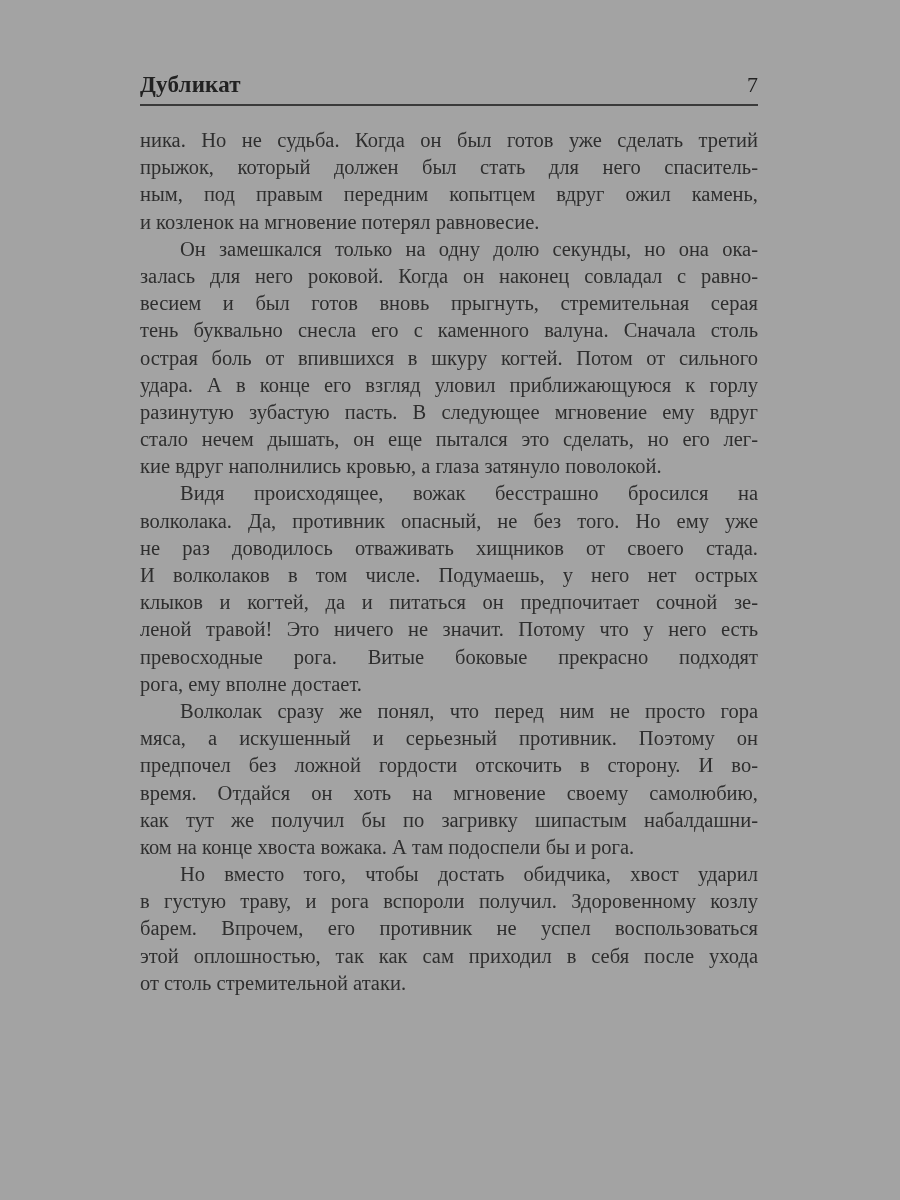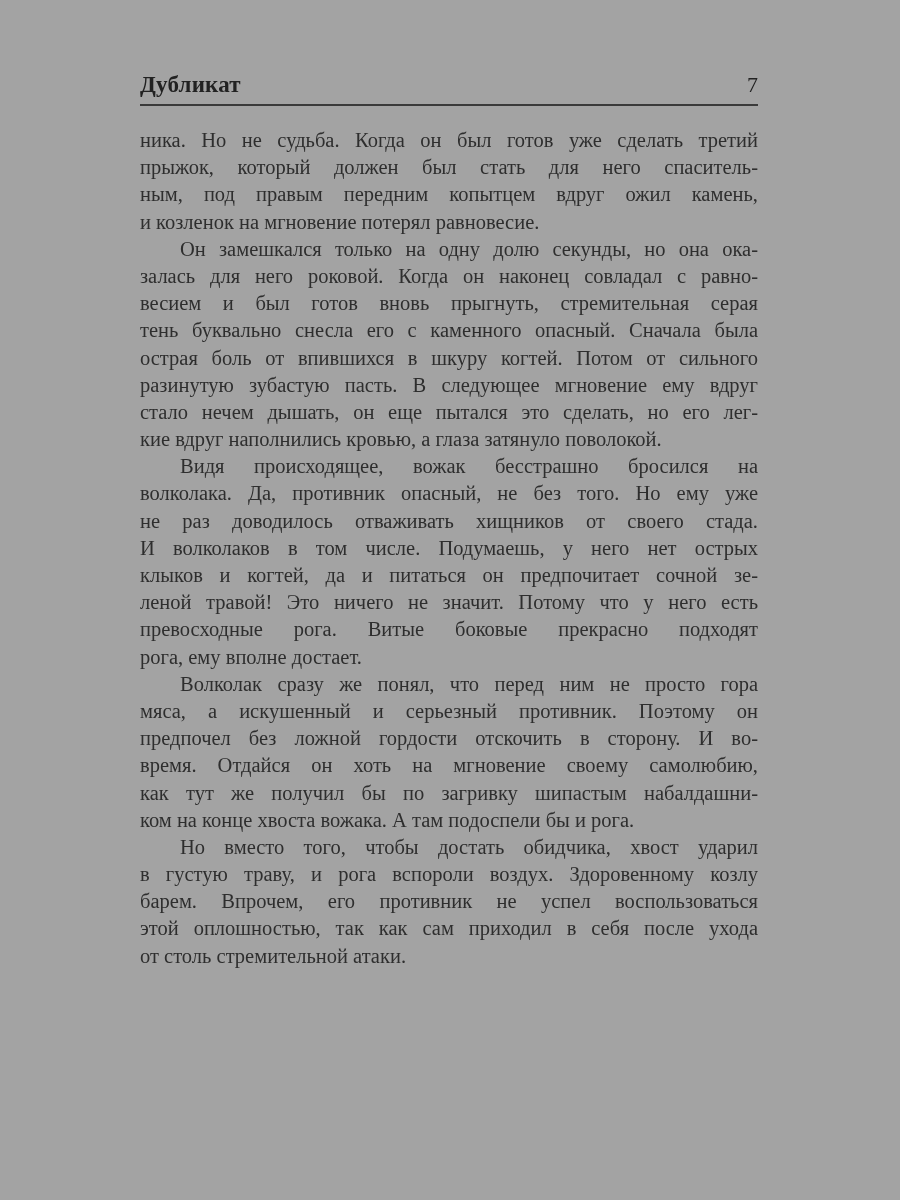--- a/index.html
+++ b/index.html
@@ -84,22 +84,23 @@
       <div class="para">
         <div class="line">ника. Но не судьба. Когда он был готов уже сделать третий</div>
         <div class="line">прыжок, который должен был стать для него спаситель-</div>
         <div class="line">ным, под правым передним копытцем вдруг ожил камень,</div>
         <div class="line last">и козленок на мгновение потерял равновесие.</div>
       </div>
       <div class="para indent">
         <div class="line">Он замешкался только на одну долю секунды, но она ока-</div>
         <div class="line">залась для него роковой. Когда он наконец совладал с равно-</div>
         <div class="line">весием и был готов вновь прыгнуть, стремительная серая</div>
-        <div class="line">тень буквально снесла его с каменного опасный. Сначала была</div>
+        <div class="line">тень буквально снесла его с каменного валуна. Сначала столь</div>
         <div class="line">острая боль от впившихся в шкуру когтей. Потом от сильного</div>
+        <div class="line">удара. А в конце его взгляд уловил приближающуюся к горлу</div>
         <div class="line">разинутую зубастую пасть. В следующее мгновение ему вдруг</div>
         <div class="line">стало нечем дышать, он еще пытался это сделать, но его лег-</div>
         <div class="line last">кие вдруг наполнились кровью, а глаза затянуло поволокой.</div>
       </div>
       <div class="para indent">
         <div class="line">Видя происходящее, вожак бесстрашно бросился на</div>
         <div class="line">волколака. Да, противник опасный, не без того. Но ему уже</div>
         <div class="line">не раз доводилось отваживать хищников от своего стада.</div>
         <div class="line">И волколаков в том числе. Подумаешь, у него нет острых</div>
         <div class="line">клыков и когтей, да и питаться он предпочитает сочной зе-</div>
@@ -110,19 +111,19 @@
       <div class="para indent">
         <div class="line">Волколак сразу же понял, что перед ним не просто гора</div>
         <div class="line">мяса, а искушенный и серьезный противник. Поэтому он</div>
         <div class="line">предпочел без ложной гордости отскочить в сторону. И во-</div>
         <div class="line">время. Отдайся он хоть на мгновение своему самолюбию,</div>
         <div class="line">как тут же получил бы по загривку шипастым набалдашни-</div>
         <div class="line last">ком на конце хвоста вожака. А там подоспели бы и рога.</div>
       </div>
       <div class="para indent">
         <div class="line">Но вместо того, чтобы достать обидчика, хвост ударил</div>
-        <div class="line">в густую траву, и рога вспороли воздух. Здоровенному козлу</div>
+        <div class="line">в густую траву, и рога вспороли получил. Здоровенному козлу</div>
         <div class="line">барем. Впрочем, его противник не успел воспользоваться</div>
         <div class="line">этой оплошностью, так как сам приходил в себя после ухода</div>
         <div class="line last">от столь стремительной атаки.</div>
       </div>
     </div>
 </div>
 
 </body></html>

